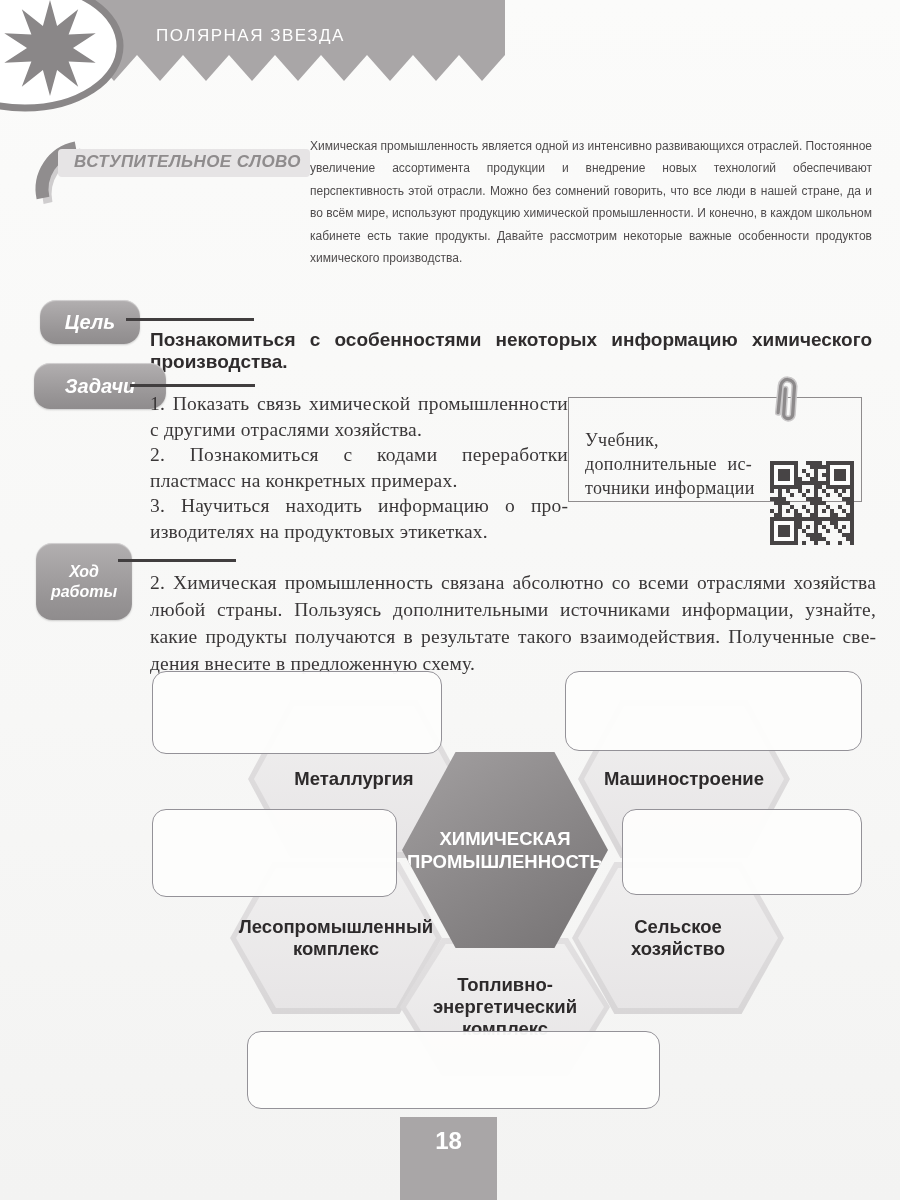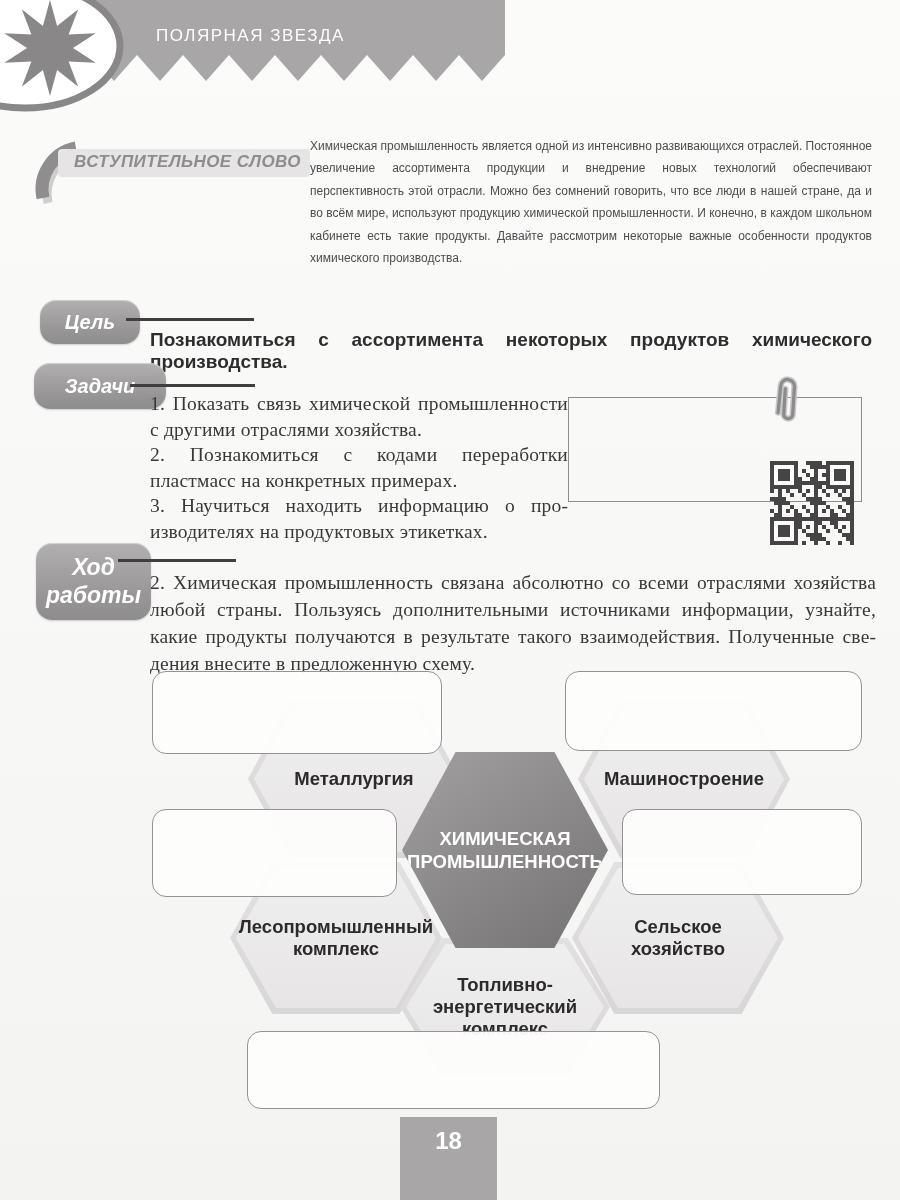--- a/index.html
+++ b/index.html
@@ -88,37 +88,41 @@
   <svg class="swoosh-svg" width="60" height="78" viewBox="0 0 60 78">
     <path d="M51 17 A42 42 0 0 0 18 67" stroke="#cfcdce" stroke-width="9" fill="none"></path>
     <path d="M46 12 A42 42 0 0 0 13 62" stroke="#908d8e" stroke-width="13" fill="none"></path>
   </svg>
   <div class="intro-band"></div>
   <div class="intro-label">ВСТУПИТЕЛЬНОЕ СЛОВО</div>
   <div class="intro-text">Химическая промышленность является одной из интенсивно разви­вающихся отраслей. Постоянное увеличение ассортимента продук­ции и внедрение новых технологий обеспечивают перспективность этой отрасли. Можно без сомнений говорить, что все люди в нашей стране, да и во всём мире, используют продукцию химической про­мышленности. И конечно, в каждом школьном кабинете есть такие продукты. Давайте рассмотрим некоторые важные особенности про­дуктов химического производства.</div>
 
   <div class="tab" style="left:40px;top:300px;width:100px;height:44px;font-size:20px;">Цель</div>
   <div class="rule" style="left:126px;top:318px;width:128px;"></div>
-  <div class="goal-text">Познакомиться с ассортимента некоторых продуктов химического производства.</div>
+  <div class="goal-text">Познакомиться с особенностями некоторых информацию химического производства.</div>
 
   <div class="tab" style="left:34px;top:363px;width:132px;height:46px;font-size:20px;">Задачи</div>
   <div class="rule" style="left:130px;top:384px;width:125px;"></div>
   <div class="tasks-list">
     <div>1. Показать связь химической промышлен­ности с другими отраслями хозяйства.</div>
     <div>2. Познакомиться с кодами переработки пластмасс на конкретных примерах.</div>
     <div>3. Научиться находить информацию о про­изводителях на продуктовых этикетках.</div>
   </div>
 
   <div class="useful-box"></div>
   <svg class="paperclip" width="56" height="50" viewBox="0 0 40 40">
     <g transform="rotate(-28 20 20)" fill="none" stroke-linecap="round">
       <path d="M10 27 L22 9 a5.5 5.5 0 0 1 9.5 5.5 L19.5 34 a3.6 3.6 0 0 1 -6.2 -3.6 L24 13" stroke="#c9c7c8" stroke-width="5"></path>
       <path d="M10 27 L22 9 a5.5 5.5 0 0 1 9.5 5.5 L19.5 34 a3.6 3.6 0 0 1 -6.2 -3.6 L24 13" stroke="#8d8a8b" stroke-width="2.6"></path>
     </g>
   </svg>
+  <div class="useful-text">
+    <div class="l1">Учебник, дополнительные ис-</div>
+    <div>точники информации</div>
+  </div>
   <div class="qr"><svg viewBox="0 0 21 21" width="100%" height="100%" shape-rendering="crispEdges">
         <rect x="0" y="0" width="7" height="7" fill="#474445"></rect>
         <rect x="1" y="1" width="5" height="5" fill="#fdfdfd"></rect>
         <rect x="2" y="2" width="3" height="3" fill="#474445"></rect>
         <rect x="14" y="0" width="7" height="7" fill="#474445"></rect>
         <rect x="15" y="1" width="5" height="5" fill="#fdfdfd"></rect>
         <rect x="16" y="2" width="3" height="3" fill="#474445"></rect>
         <rect x="0" y="14" width="7" height="7" fill="#474445"></rect>
         <rect x="1" y="15" width="5" height="5" fill="#fdfdfd"></rect>
         <rect x="2" y="16" width="3" height="3" fill="#474445"></rect>
@@ -258,21 +262,21 @@
         <rect x="13" y="19" width="1" height="1" fill="#474445"></rect>
         <rect x="19" y="19" width="1" height="1" fill="#474445"></rect>
         <rect x="20" y="19" width="1" height="1" fill="#474445"></rect>
         <rect x="8" y="20" width="1" height="1" fill="#474445"></rect>
         <rect x="11" y="20" width="1" height="1" fill="#474445"></rect>
         <rect x="14" y="20" width="1" height="1" fill="#474445"></rect>
         <rect x="17" y="20" width="1" height="1" fill="#474445"></rect>
         <rect x="20" y="20" width="1" height="1" fill="#474445"></rect>
       </svg></div>
 
-  <div class="tab" style="left:36px;top:543px;width:115px;height:77px;font-size:23px;line-height:1.2;font-style:italic;">Ход работы</div>
+  <div class="tab" style="left:36px;top:543px;width:96px;height:77px;font-size:16px;line-height:1.2;font-style:italic;">Ход работы</div>
   <div class="rule" style="left:118px;top:559px;width:118px;"></div>
   <div class="step-text">2. Химическая промышленность связана абсолютно со всеми отраслями хозяйства любой страны. Пользуясь дополнительными источниками информации, узнайте, какие продукты получаются в результате такого взаимодействия. Полученные све­дения внесите в предложенную схему.</div>
 
   <div>
 
     <div class="hex" style="left:248px;top:700px;width:212px;height:158px;">
       <div class="inner"></div>
       <div class="hex-label">Металлургия</div>
     </div>
     <div class="hex" style="left:578px;top:700px;width:212px;height:158px;">

